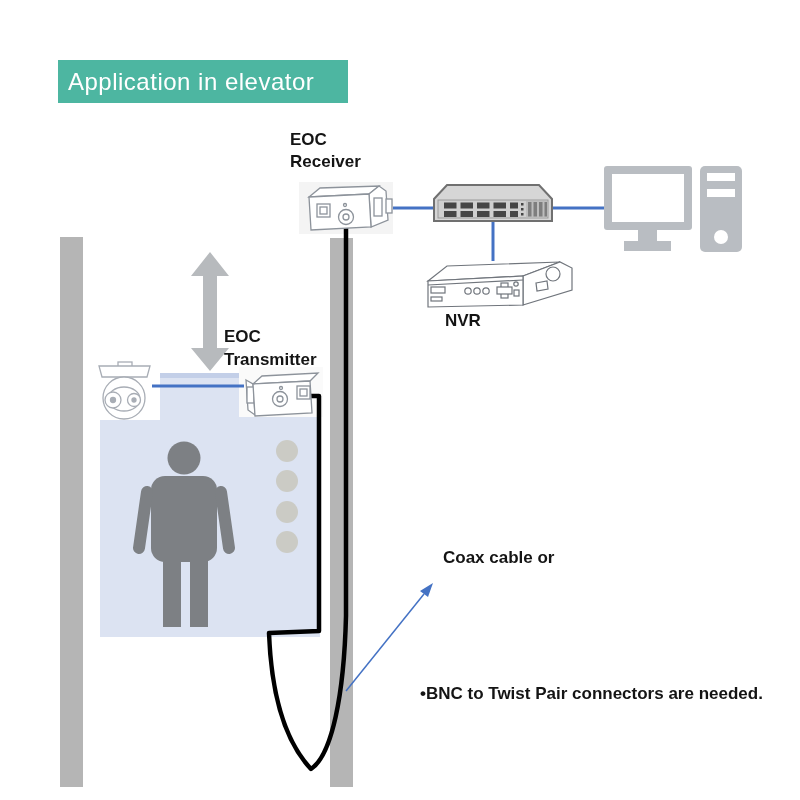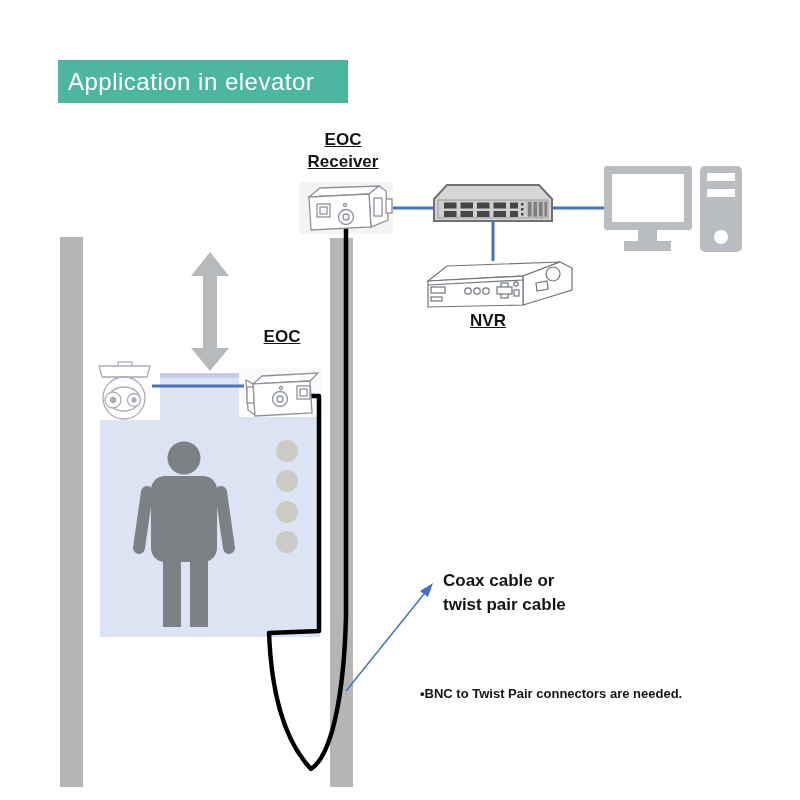--- a/index.html
+++ b/index.html
@@ -4,28 +4,28 @@
 <style>
   html,body{margin:0;padding:0;background:#fff;}
   .stage{position:relative;width:800px;height:800px;background:#ffffff;overflow:hidden;
          font-family:"Liberation Sans",sans-serif;}
   .title-banner{position:absolute;left:58px;top:60px;width:280px;height:43px;
          background:#4DB6A1;color:#ffffff;font-size:24px;line-height:43px;
          padding-left:10px;letter-spacing:.5px;}
   svg.layer{position:absolute;left:0;top:0;}
   .lbl{position:absolute;font-size:17px;font-weight:600;color:#141414;
        line-height:22px;white-space:nowrap;}
-  .lbl.center{text-align:center;text-decoration:underline;}
+  .lbl.center{}
   .lbl span{display:block;}
   #lbl-receiver{left:290px;top:129px;width:106px;}
   #lbl-switch{left:428px;top:131px;width:120px;}
   #lbl-transmitter{left:224px;top:325px;width:116px;line-height:23px;}
   #lbl-nvr{left:445px;top:310px;width:86px;}
-  #lbl-coax{left:443px;top:569px;line-height:24px;}
-  #lbl-bnc{left:420px;top:683px;font-size:13px;}
+  #lbl-coax{left:443px;top:546px;line-height:24px;}
+  #lbl-bnc{left:420px;top:683px;font-size:17px;}
 </style>
 </head>
 <body>
 
 <div class="stage">
 
   <div class="title-banner">Application in elevator</div>
 
   <svg class="layer" width="800" height="800" viewBox="0 0 800 800">
 
@@ -167,24 +167,24 @@
   </svg>
 
   <div class="lbl center" id="lbl-receiver">
     <span>EOC</span>
     <span>Receiver</span>
   </div>
 
 
   <div class="lbl center" id="lbl-transmitter">
     <span>EOC</span>
+    <span>Transmitter</span>
   </div>
 
   <div class="lbl center" id="lbl-nvr">NVR</div>
 
   <div class="lbl" id="lbl-coax">
     <span>Coax cable or</span>
-    <span>twist pair cable</span>
   </div>
 
   <div class="lbl" id="lbl-bnc">•BNC to Twist Pair connectors are needed.</div>
 
 </div>
 
 </body></html>

